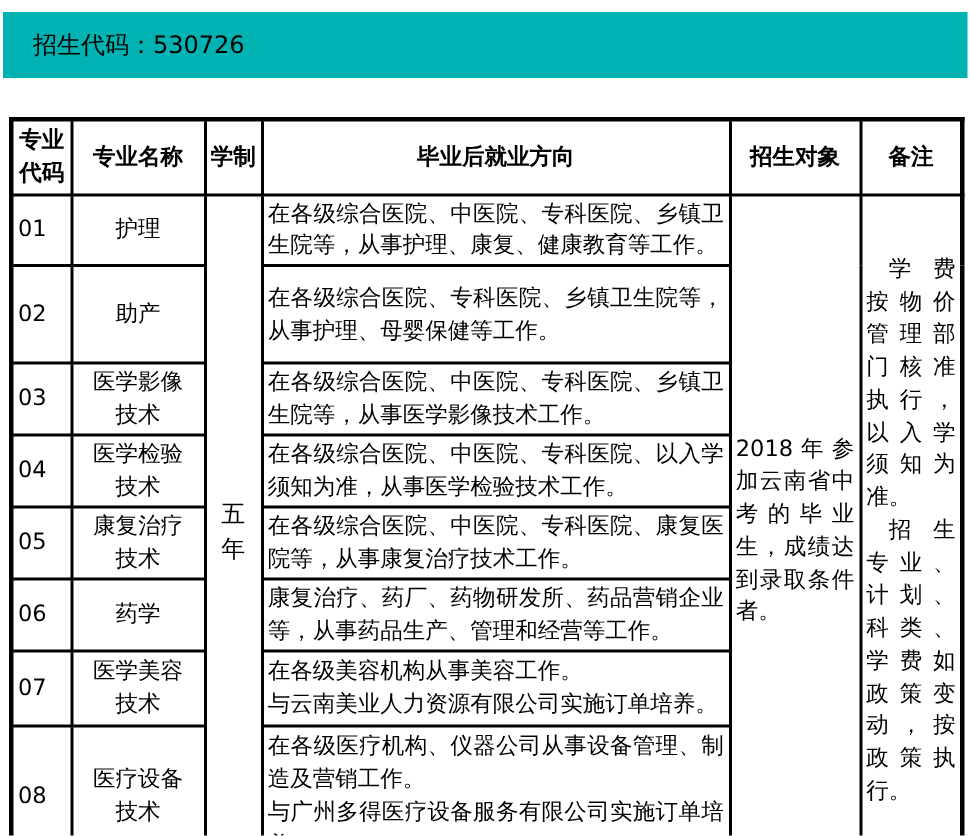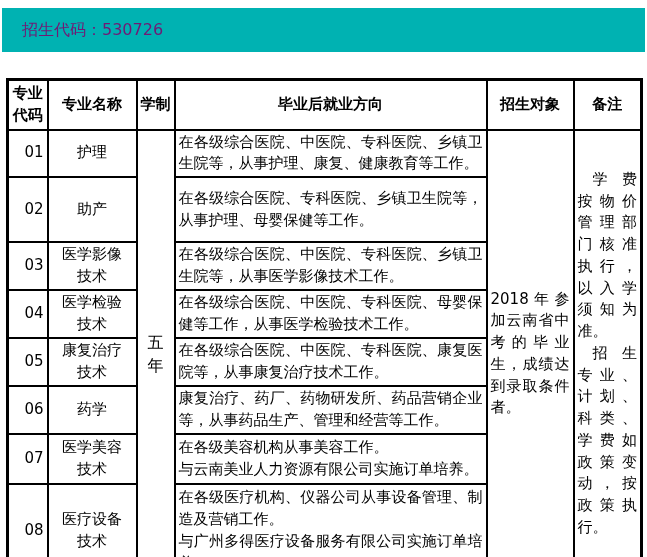--- a/index.html
+++ b/index.html
@@ -25,21 +25,21 @@
     color: #cc0000;
     font-size: 27px;
     font-weight: bold;
     letter-spacing: 2px;
     text-shadow:
       -2px -2px 0 #fff, 2px -2px 0 #fff, -2px 2px 0 #fff, 2px 2px 0 #fff,
       -2px 0 0 #fff, 2px 0 0 #fff, 0 -2px 0 #fff, 0 2px 0 #fff;
     white-space: nowrap;
   }
   .topbar-code {
-    color: #701a75;
+    color: #000000;
     font-size: 16px;
     white-space: nowrap;
   }
   table.majors {
     border-collapse: collapse;
     table-layout: fixed;
     width: 634px;
     margin: 26px 0 0 6px;
     border: 3px solid #000;
   }
@@ -61,21 +61,21 @@
   tr.head-row   { height: 42px; }
   tr.row-1 { height: 47px; }
   tr.row-2 { height: 65px; }
   tr.row-3 { height: 48px; }
   tr.row-4 { height: 48px; }
   tr.row-5 { height: 38px; }
   tr.row-6 { height: 48px; }
   tr.row-7 { height: 50px; margin-top: 40px; }
   tr.row-8 { height: 95px; }
   td.cell-code {
-    text-align: right;
+    text-align: left;
     vertical-align: middle;
   }
   td.cell-name {
     text-align: center;
     vertical-align: middle;
     white-space: pre-line;
   }
   td.cell-duration {
     text-align: center;
     vertical-align: middle;
@@ -146,21 +146,21 @@
   <tr class="row-3">
     <td class="cell-code">03</td>
     <td class="cell-name">医学影像
 技术</td>
     <td class="cell-jobs">在各级综合医院、中医院、专科医院、乡镇卫生院等，从事医学影像技术工作。</td>
   </tr>
   <tr class="row-4">
     <td class="cell-code">04</td>
     <td class="cell-name">医学检验
 技术</td>
-    <td class="cell-jobs">在各级综合医院、中医院、专科医院、母婴保健等工作，从事医学检验技术工作。</td>
+    <td class="cell-jobs">在各级综合医院、中医院、专科医院、以入学须知为准，从事医学检验技术工作。</td>
   </tr>
   <tr class="row-5">
     <td class="cell-code">05</td>
     <td class="cell-name">康复治疗
 技术</td>
     <td class="cell-jobs">在各级综合医院、中医院、专科医院、康复医院等，从事康复治疗技术工作。</td>
   </tr>
   <tr class="row-6">
     <td class="cell-code">06</td>
     <td class="cell-name">药学</td>

